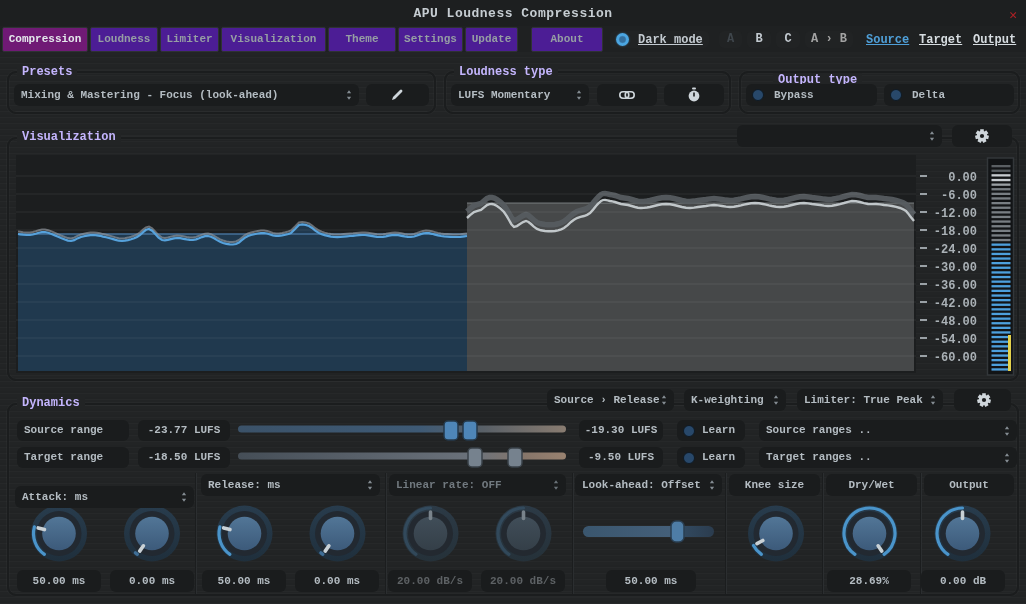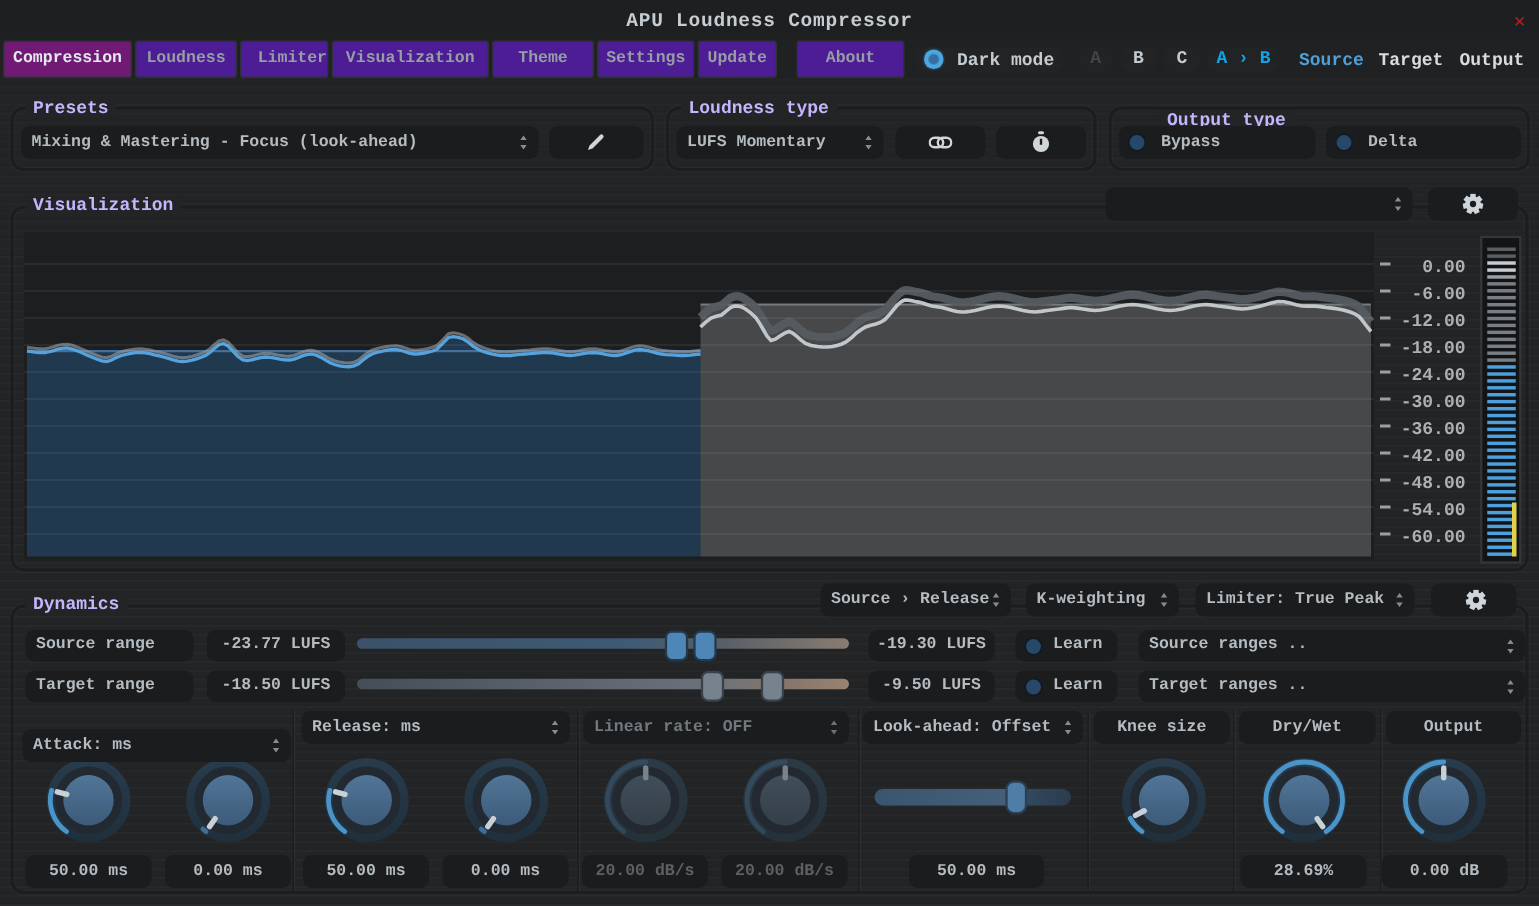--- a/index.html
+++ b/index.html
@@ -13,55 +13,55 @@
   color:#b8c0c6;
 }
 .abs { position:absolute; }
 .titlebar { left:0; top:0; width:1026px; height:27px; background:#1d1f20; }
 .title { width:100%; text-align:center; top:6px; font-size:13px; color:#c6cdd2; letter-spacing:0.5px; }
 .closex { right:9px; top:7px; font-size:13px; color:#ad2125; }
 .tabrow { left:0; top:26px; width:1026px; height:26px; background:#1f2122; }
 .tab { top:27px; height:25px; background:#4c1d95; border:1px solid #2f3234; border-radius:2px;
   color:#969ea4; font-size:11px; text-align:center; line-height:23px; }
 .tab.sel { background:#701a75; color:#e4e9ec; }
-.toplabel { top:33px; font-size:12px; }
+.toplabel { top:33px; font-size:12px;text-decoration:underline; }
 .pill { background:#212324; border-radius:5px; }
 .grp { border:2px solid #1b1d1e; border-radius:9px; box-shadow:0 0 0 1px rgba(255,255,255,0.025), inset 0 0 0 1px rgba(255,255,255,0.02); }
 .grplabel { font-size:12px; color:#c4b5fd; background:#222425; padding:0 5px; line-height:14px;}
 .ctl { background:#1a1c1d; border-radius:6px; color:#b4bcc2; font-size:11px; line-height:22px; height:22px; }
 .ctl .txt { position:absolute; left:7px; top:0; white-space:nowrap; }
 .spin { position:absolute; left:auto !important; right:7px !important; top:5px; width:6px; height:12px; }
 .val { text-align:center; }
 .ledbtn .led { position:absolute; left:6px; top:5px; width:12px; height:12px; border-radius:50%;
   background:#28486a; border:1.5px solid #0f1a24; }
 svg { position:absolute; left:0; top:0; }
 </style></head>
 <body>
 
 <div class="abs titlebar"></div>
-<div class="abs title">APU Loudness Compressor</div>
+<div class="abs title">APU Loudness Compression</div>
 <div class="abs closex">✕</div>
 
 <div class="abs tabrow"></div>
 <div class="abs tab sel" style="left:2px;   width:86px;">Compression</div>
 <div class="abs tab" style="left:90px;  width:68px;">Loudness</div>
-<div class="abs tab" style="left:160px; width:59px;text-align:right;">Limiter</div>
+<div class="abs tab" style="left:160px; width:59px;">Limiter</div>
 <div class="abs tab" style="left:221px; width:105px;">Visualization</div>
 <div class="abs tab" style="left:328px; width:68px;">Theme</div>
 <div class="abs tab" style="left:398px; width:65px;">Settings</div>
 <div class="abs tab" style="left:465px; width:53px;">Update</div>
 <div class="abs tab" style="left:531px; width:72px;">About</div>
 
 <div class="abs pill" style="left:610px; top:31px; width:99px; height:17px;"></div>
 <div class="abs" style="left:616px; top:33px; width:13px; height:13px; border-radius:50%; background:radial-gradient(circle at 50% 50%, #346f9e 0 30%, #4ba6e2 45% 75%, #1c3a52 100%); box-shadow:0 0 2px rgba(70,160,225,0.6);"></div>
 <div class="abs toplabel" style="left:638px; color:#c3cad0;">Dark mode</div>
 <div class="abs pill" style="left:719px; top:31px; width:23px; height:17px; color:#3f464c; text-align:center; line-height:17px; font-size:12px;">A</div>
 <div class="abs pill" style="left:747px; top:31px; width:24px; height:17px; color:#c3cad0; text-align:center; line-height:17px; font-size:12px;">B</div>
 <div class="abs pill" style="left:776px; top:31px; width:24px; height:17px; color:#c3cad0; text-align:center; line-height:17px; font-size:12px;">C</div>
-<div class="abs pill" style="left:805px; top:31px; width:48px; height:17px; color:#0ea5e9; text-align:center; line-height:17px; font-size:12px;">A › B</div>
+<div class="abs pill" style="left:805px; top:31px; width:48px; height:17px; color:#a3a3a3; text-align:center; line-height:17px; font-size:12px;">A › B</div>
 <div class="abs toplabel" style="left:866px; color:#4f9fd8;">Source</div>
 <div class="abs toplabel" style="left:919px; color:#d6dce0;">Target</div>
 <div class="abs toplabel" style="left:973px; color:#d6dce0;">Output</div>
 
 <div class="abs grp" style="left:7px; top:71px; width:429px; height:43px;"></div>
 <div class="abs grplabel" style="left:17px; top:65px;">Presets</div>
 <div class="abs ctl" style="left:14px; top:84px; width:345px;">
     <span class="txt">Mixing &amp; Mastering - Focus (look-ahead)</span>
   <svg class="spin" viewBox="0 0 7 14">
       <path d="M1,5 L3.5,1.5 L6,5 Z M1,9 L3.5,12.5 L6,9 Z" fill="#858d93"></path>

